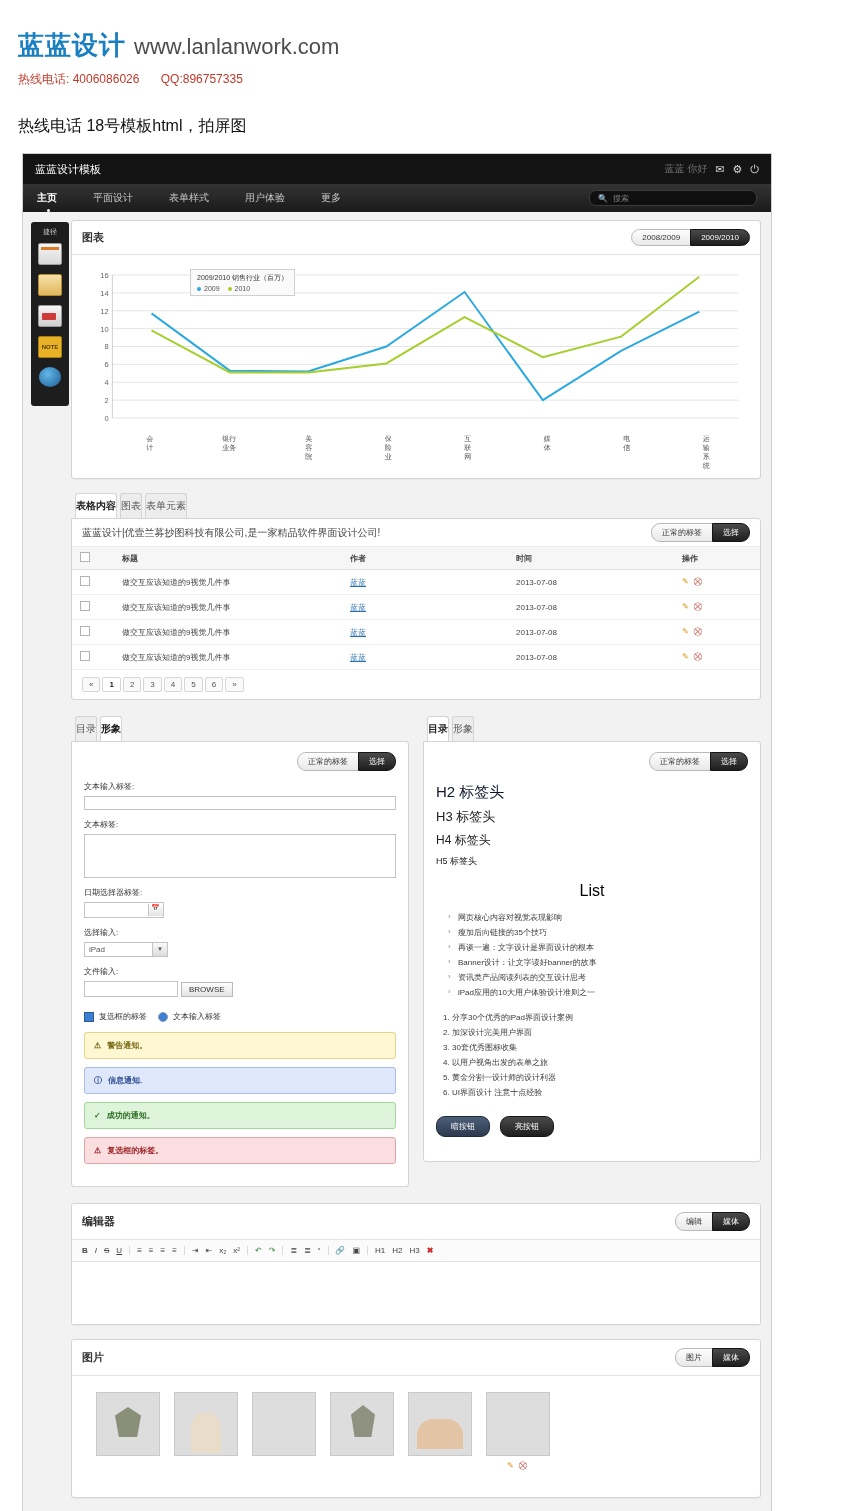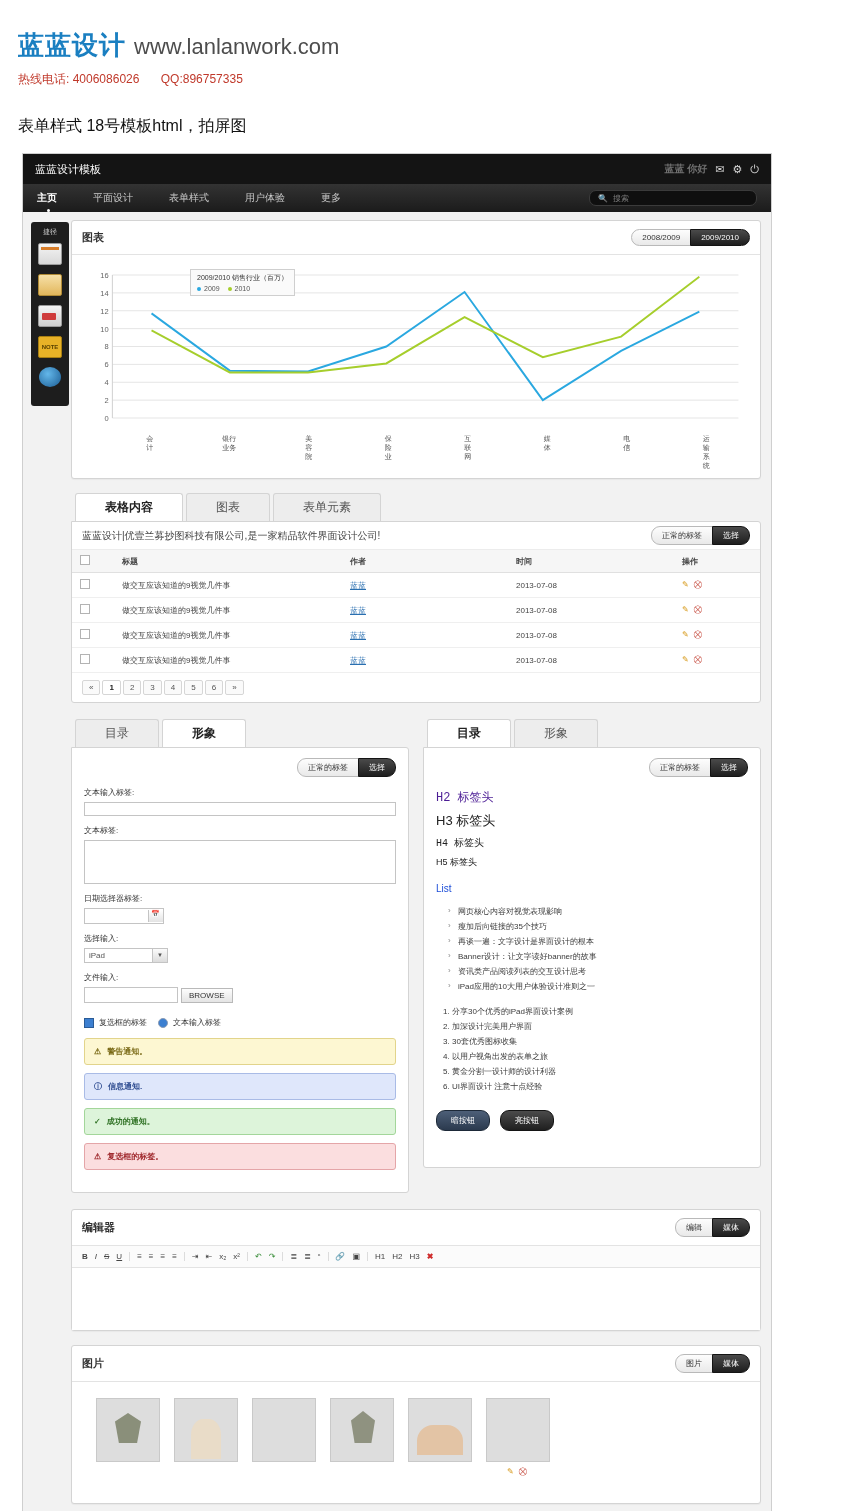--- a/index.html
+++ b/index.html
@@ -13,21 +13,21 @@
   .brand-url{font-size:22px;color:#4d4d4d;margin-left:8px;}
   .brand-sub{font-size:12px;color:#c0392b;margin-top:8px;}
   .brand-sub .qq{margin-left:18px;}
   .page-title{font-size:16px;color:#111;margin:28px 0 0 18px;}
 
   
   .app{position:absolute;left:22px;top:153px;width:748px;background:#f2f2f2;border:1px solid #cfcfcf;}
   .topbar{height:30px;background:#141414;display:flex;align-items:center;justify-content:space-between;padding:0 12px;}
   .topbar-title{color:#ffffff;font-size:11px;}
   .topbar-right{display:flex;align-items:center;gap:8px;color:#9a9a9a;font-size:10px;}
-  .topbar-right .u{color:#6f6f6f;font-weight:bold;}
+  .topbar-right .u{color:#6f6f6f;}
   .topbar-right .ic{color:#d8d8d8;font-size:11px;}
   .navbar{height:28px;background:linear-gradient(#333,#1b1b1b);display:flex;align-items:center;padding:0 14px;justify-content:space-between;}
   .navitems{display:flex;align-items:center;gap:36px;}
   .navitem{color:#c9c9c9;font-size:10px;position:relative;}
   .navitem.active{color:#ffffff;font-weight:bold;}
   .navitem.active:after{content:"";position:absolute;left:50%;bottom:-7px;width:3px;height:3px;border-radius:50%;background:#fff;}
   .searchbox{width:150px;height:14px;background:#0f0f0f;border:1px solid #3b3b3b;border-radius:7px;display:flex;align-items:center;padding:0 8px;color:#7c7c7c;font-size:8px;gap:5px;}
 
   .body-area{display:flex;}
   .sidebar{width:46px;background:#f2f2f2;padding-top:10px;}
@@ -60,21 +60,21 @@
   .legend-box{position:absolute;left:104px;top:2px;background:#fafafa;border:1px solid #cfcfcf;padding:3px 6px;font-size:7px;z-index:5;}
   .legend-title{color:#333;margin-bottom:2px;}
   .legend-row{display:flex;gap:8px;align-items:center;}
   .lg{display:flex;align-items:center;gap:3px;color:#555;}
   .dot{width:4px;height:4px;border-radius:50%;display:inline-block;}
   .xlabels{display:flex;margin-left:24px;margin-top:2px;}
   .xlab{flex:1;text-align:center;font-size:7px;color:#555;line-height:9px;width:0;}
 
   
   .tabs{display:flex;padding-left:4px;}
-  .tab{font-size:12px;padding:5px 29px;border:1px solid #d4d4d4;border-bottom:none;background:#ededed;color:#555;border-radius:3px 3px 0 0;margin-right:3px;}
+  .tab{font-size:10px;padding:5px 0;border:1px solid #d4d4d4;border-bottom:none;background:#ededed;color:#555;border-radius:3px 3px 0 0;margin-right:3px;}
   .tab.active{background:#ffffff;color:#222;font-weight:bold;}
   .tabpanel{background:#fff;border:1px solid #d4d4d4;border-radius:0 3px 3px 3px;}
   table.grid{width:100%;border-collapse:collapse;font-size:8px;}
   table.grid th{background:#f6f6f6;color:#444;font-weight:bold;text-align:left;padding:5px 8px;border-bottom:1px solid #e0e0e0;}
   table.grid td{padding:6px 8px;border-bottom:1px solid #efefef;color:#444;}
   table.grid td a{color:#2a6fb0;text-decoration:underline;}
   .cbx{width:8px;height:8px;border:1px solid #b3b3b3;background:#fff;display:inline-block;}
   .act{color:#d79a1b;margin-right:5px;}
   .act2{color:#c0392b;}
   .pager{display:flex;gap:2px;padding:7px 10px;align-items:center;}
@@ -98,25 +98,25 @@
   .browse{font-size:8px;border:1px solid #b9b9b9;background:linear-gradient(#fdfdfd,#e4e4e4);padding:2px 7px;margin-left:3px;color:#333;}
   .checkrow{display:flex;align-items:center;gap:5px;font-size:8px;color:#333;margin:14px 0 10px 0;}
   .radio{width:8px;height:8px;border:1px solid #8c9db5;border-radius:50%;background:#3c7fd0;display:inline-block;}
   .alert{font-size:8px;padding:7px 9px;border-radius:3px;margin-bottom:8px;display:flex;align-items:center;gap:6px;font-weight:bold;}
   .al-warn{background:#fdf7d2;border:1px solid #e2d48b;color:#7a6a17;}
   .al-info{background:#dfe7fb;border:1px solid #a9bbe6;color:#2c4a8f;}
   .al-ok{background:#ddf4da;border:1px solid #a3d69a;color:#2e7023;}
   .al-err{background:#fbdedf;border:1px solid #e4a5a8;color:#a02a2e;}
   .al-ic{font-size:8px;}
 
-  .h2d{font-size:12px;color:#4c1d95;margin:12px 0 6px 0;font-family:Liberation Mono, monospace;}
+  .h2d{font-size:15px;color:#0f172a;margin:12px 0 6px 0;}
   .h3d{font-size:13px;color:#222;margin:0 0 6px 0;}
-  .h4d{font-size:10px;color:#222;margin:0 0 6px 0;font-family:Liberation Mono, monospace;}
+  .h4d{font-size:12px;color:#222;margin:0 0 6px 0;}
   .h5d{font-size:9px;color:#222;margin:0 0 10px 0;}
-  .listh{font-size:10px;color:#1d4ed8;margin:14px 0 8px 0;}
+  .listh{font-size:16px;color:#000000;margin:14px 0 8px 0;text-align:center;}
   ul.arrow{list-style:none;margin:12px;padding:0;}
   ul.arrow li{font-size:8px;color:#3a3a3a;margin-bottom:4px;padding-left:10px;position:relative;}
   ul.arrow li:before{content:"\203A";position:absolute;left:0;color:#8a8a8a;}
   ol.num{margin:14px 0 0 0;padding-left:16px;}
   ol.num li{font-size:8px;color:#3a3a3a;margin-bottom:4px;}
   .pillrow{display:flex;gap:10px;margin-top:18px;}
   .pill{font-size:8px;color:#fff;background:linear-gradient(#4d5f78,#2b3a4e);border:1px solid #1d2938;border-radius:9px;padding:4px 14px;text-align:center;}
   .pill.dark{background:linear-gradient(#4b4b4b,#1f1f1f);border-color:#141414;}
 
   
@@ -150,21 +150,21 @@
   <div class="brand">
     <div class="brand-line">
       <span class="brand-logo">蓝蓝设计</span>
       <span class="brand-url">www.lanlanwork.com</span>
     </div>
     <div class="brand-sub">
       <span>热线电话: 4006086026</span>
       <span class="qq">QQ:896757335</span>
     </div>
   </div>
-  <div class="page-title">表单样式  18号模板html，拍屏图</div>
+  <div class="page-title">热线电话  18号模板html，拍屏图</div>
 
   <div class="app">
 
     <div class="topbar">
       <div class="topbar-title">蓝蓝设计模板</div>
       <div class="topbar-right">
         <span class="u">蓝蓝 你好</span>
         <span class="ic">✉</span>
         <span class="ic">⚙</span>
         <span class="ic">⏻</span>

